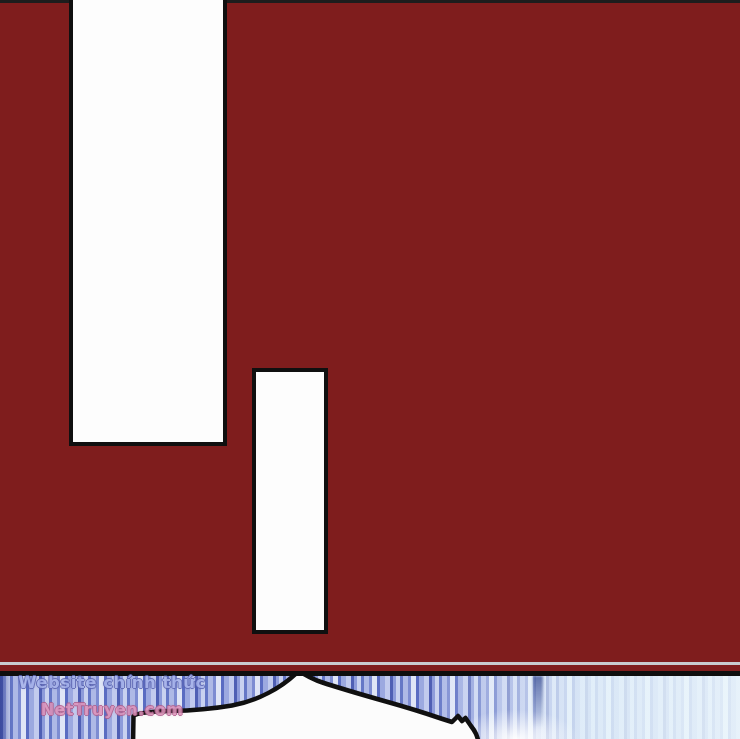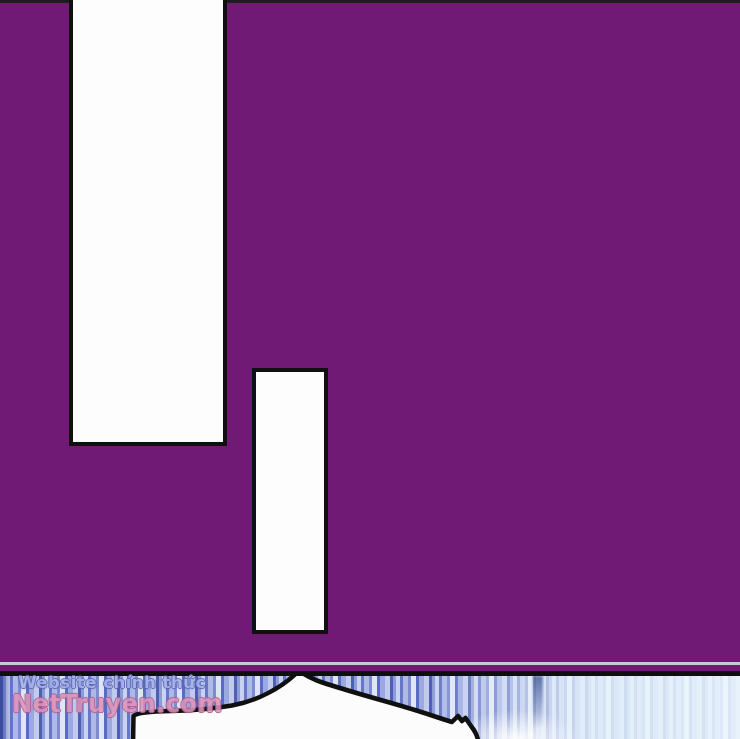--- a/index.html
+++ b/index.html
@@ -1,19 +1,19 @@
 <!DOCTYPE html>
 <html><head>
 <meta charset="utf-8">
 <style>
   html,body{margin:0;padding:0;background:#ffffff;}
   .page{
     position:relative;
     width:740px;height:739px;
-    background:#701a75;
+    background:#7f1d1d;
     overflow:hidden;
     font-family:"DejaVu Sans", sans-serif;
   }
   
   .top-edge{
     position:absolute;top:0;left:0;width:740px;height:3px;
     background:#1d1d1d;
   }
   
   .balloon-large{
@@ -72,22 +72,22 @@
     pointer-events:none;
   }
   .wm-line1{
     font-size:16.5px;font-weight:bold;letter-spacing:0.5px;
     color:#a6b2ea;
     text-shadow:
       -1px 0 #5d66b2, 1px 0 #5d66b2, 0 -1px #5d66b2, 0 1px #5d66b2,
       0 0 3px rgba(70,78,160,0.6);
   }
   .wm-line2{
-    font-size:24px;font-weight:bold;letter-spacing:0.5px;
-    margin-top:1px;
+    font-size:16px;font-weight:bold;letter-spacing:0.5px;
+    margin-top:11px;
     color:#de93ba;
     text-shadow:
       -1px 0 #b05f8d, 1px 0 #b05f8d, 0 -1px #b05f8d, 0 1px #b05f8d,
       0 0 3px rgba(170,85,130,0.55);
   }
 </style>
 </head>
 <body>
 
 <div class="page">

